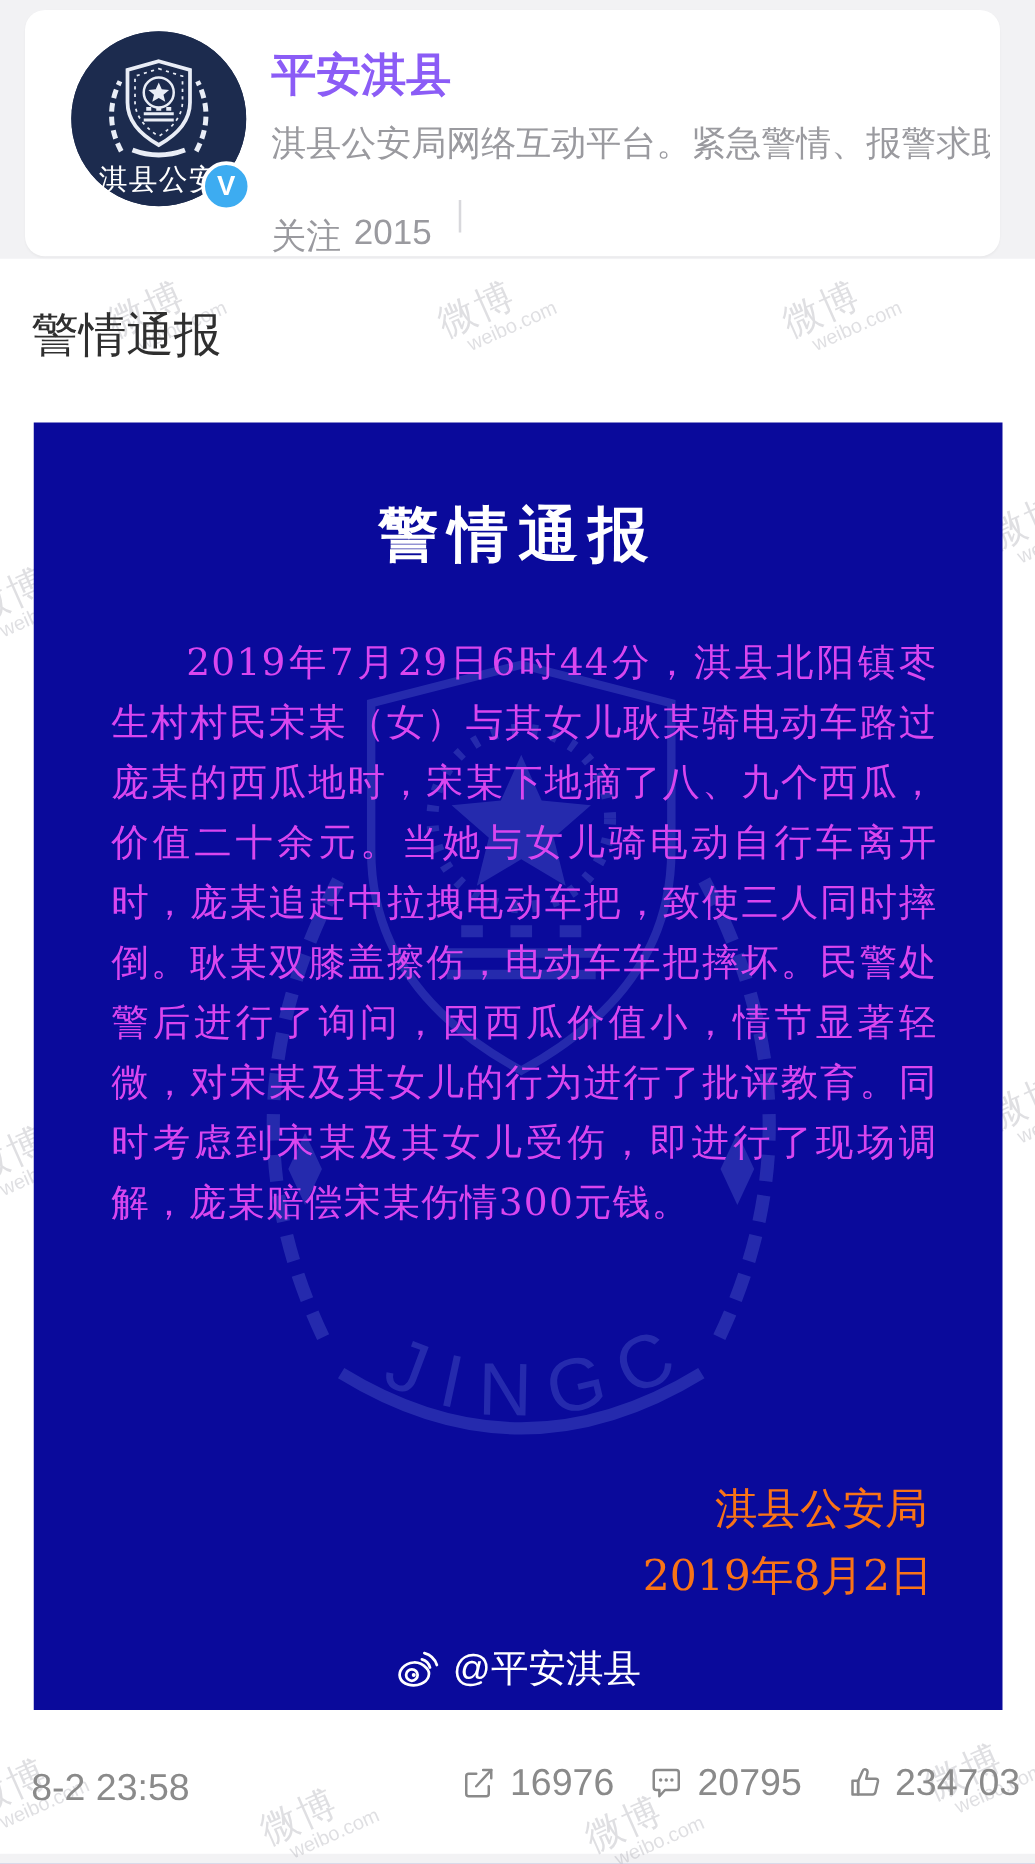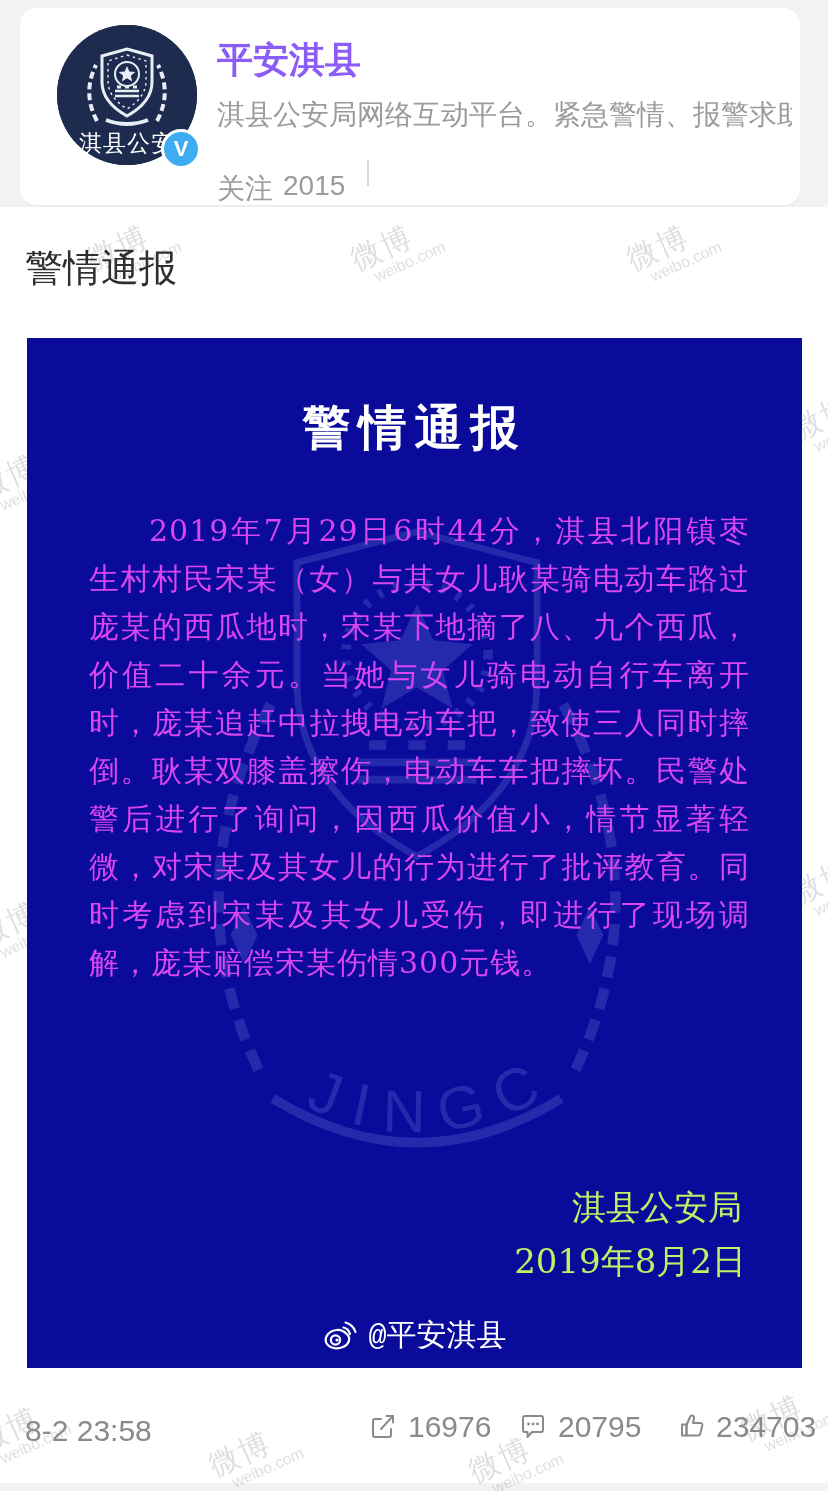--- a/index.html
+++ b/index.html
@@ -38,26 +38,26 @@
   .notice { position:absolute; left:27px; top:338px; width:775px; height:1030px; background:#0a0a9b;
             z-index:2; cursor:pointer; overflow:hidden;
             font-family:"DejaVu Serif","Liberation Serif",serif; }
   .notice .emblem { position:absolute; left:70px; top:165px; width:640px; height:730px; opacity:0.42; }
   .notice-title { position:absolute; left:0; top:58px; width:100%; text-align:center; color:#ffffff;
                   font-size:48px; font-weight:bold; letter-spacing:8px;
                   font-family:"Liberation Sans","DejaVu Sans",sans-serif; }
   .notice-body { position:absolute; left:62px; top:169px; width:661px; color:#d946ef; font-size:30px;
                  line-height:48px; text-align:justify; letter-spacing:1px; }
   .notice-body p { text-indent:2em; margin:0; }
-  .notice-sign { position:absolute; right:56px; top:842px; color:#bef264; font-size:34px; line-height:54px;
+  .notice-sign { position:absolute; right:56px; top:842px; color:#f97316; font-size:34px; line-height:54px;
                  display:flex; flex-direction:column; align-items:flex-end; }
   .notice-sign .sig { margin-right:4px; }
   .notice-credit { position:absolute; left:0; bottom:12px; width:100%; display:flex; justify-content:center;
                    align-items:center; gap:10px; color:#ffffff; font-size:30px;
-                   font-family:Liberation Mono, monospace; }
+                   font-family:Liberation Sans, sans-serif; }
 
   
   .bar { position:absolute; left:0; top:1404px; width:676px; height:60px; z-index:2; }
   .bar .time { position:absolute; left:25px; top:10px; font-size:30px; color:#8a8a8a; }
   .action { position:absolute; top:6px; display:flex; align-items:center; gap:10px; color:#8a8a8a;
             font-size:30px; cursor:pointer; }
   .action svg { display:block; }
   .act-repost { left:368px; } .act-comment { left:518px; } .act-like { left:676px; }
 </style>
 </head>

